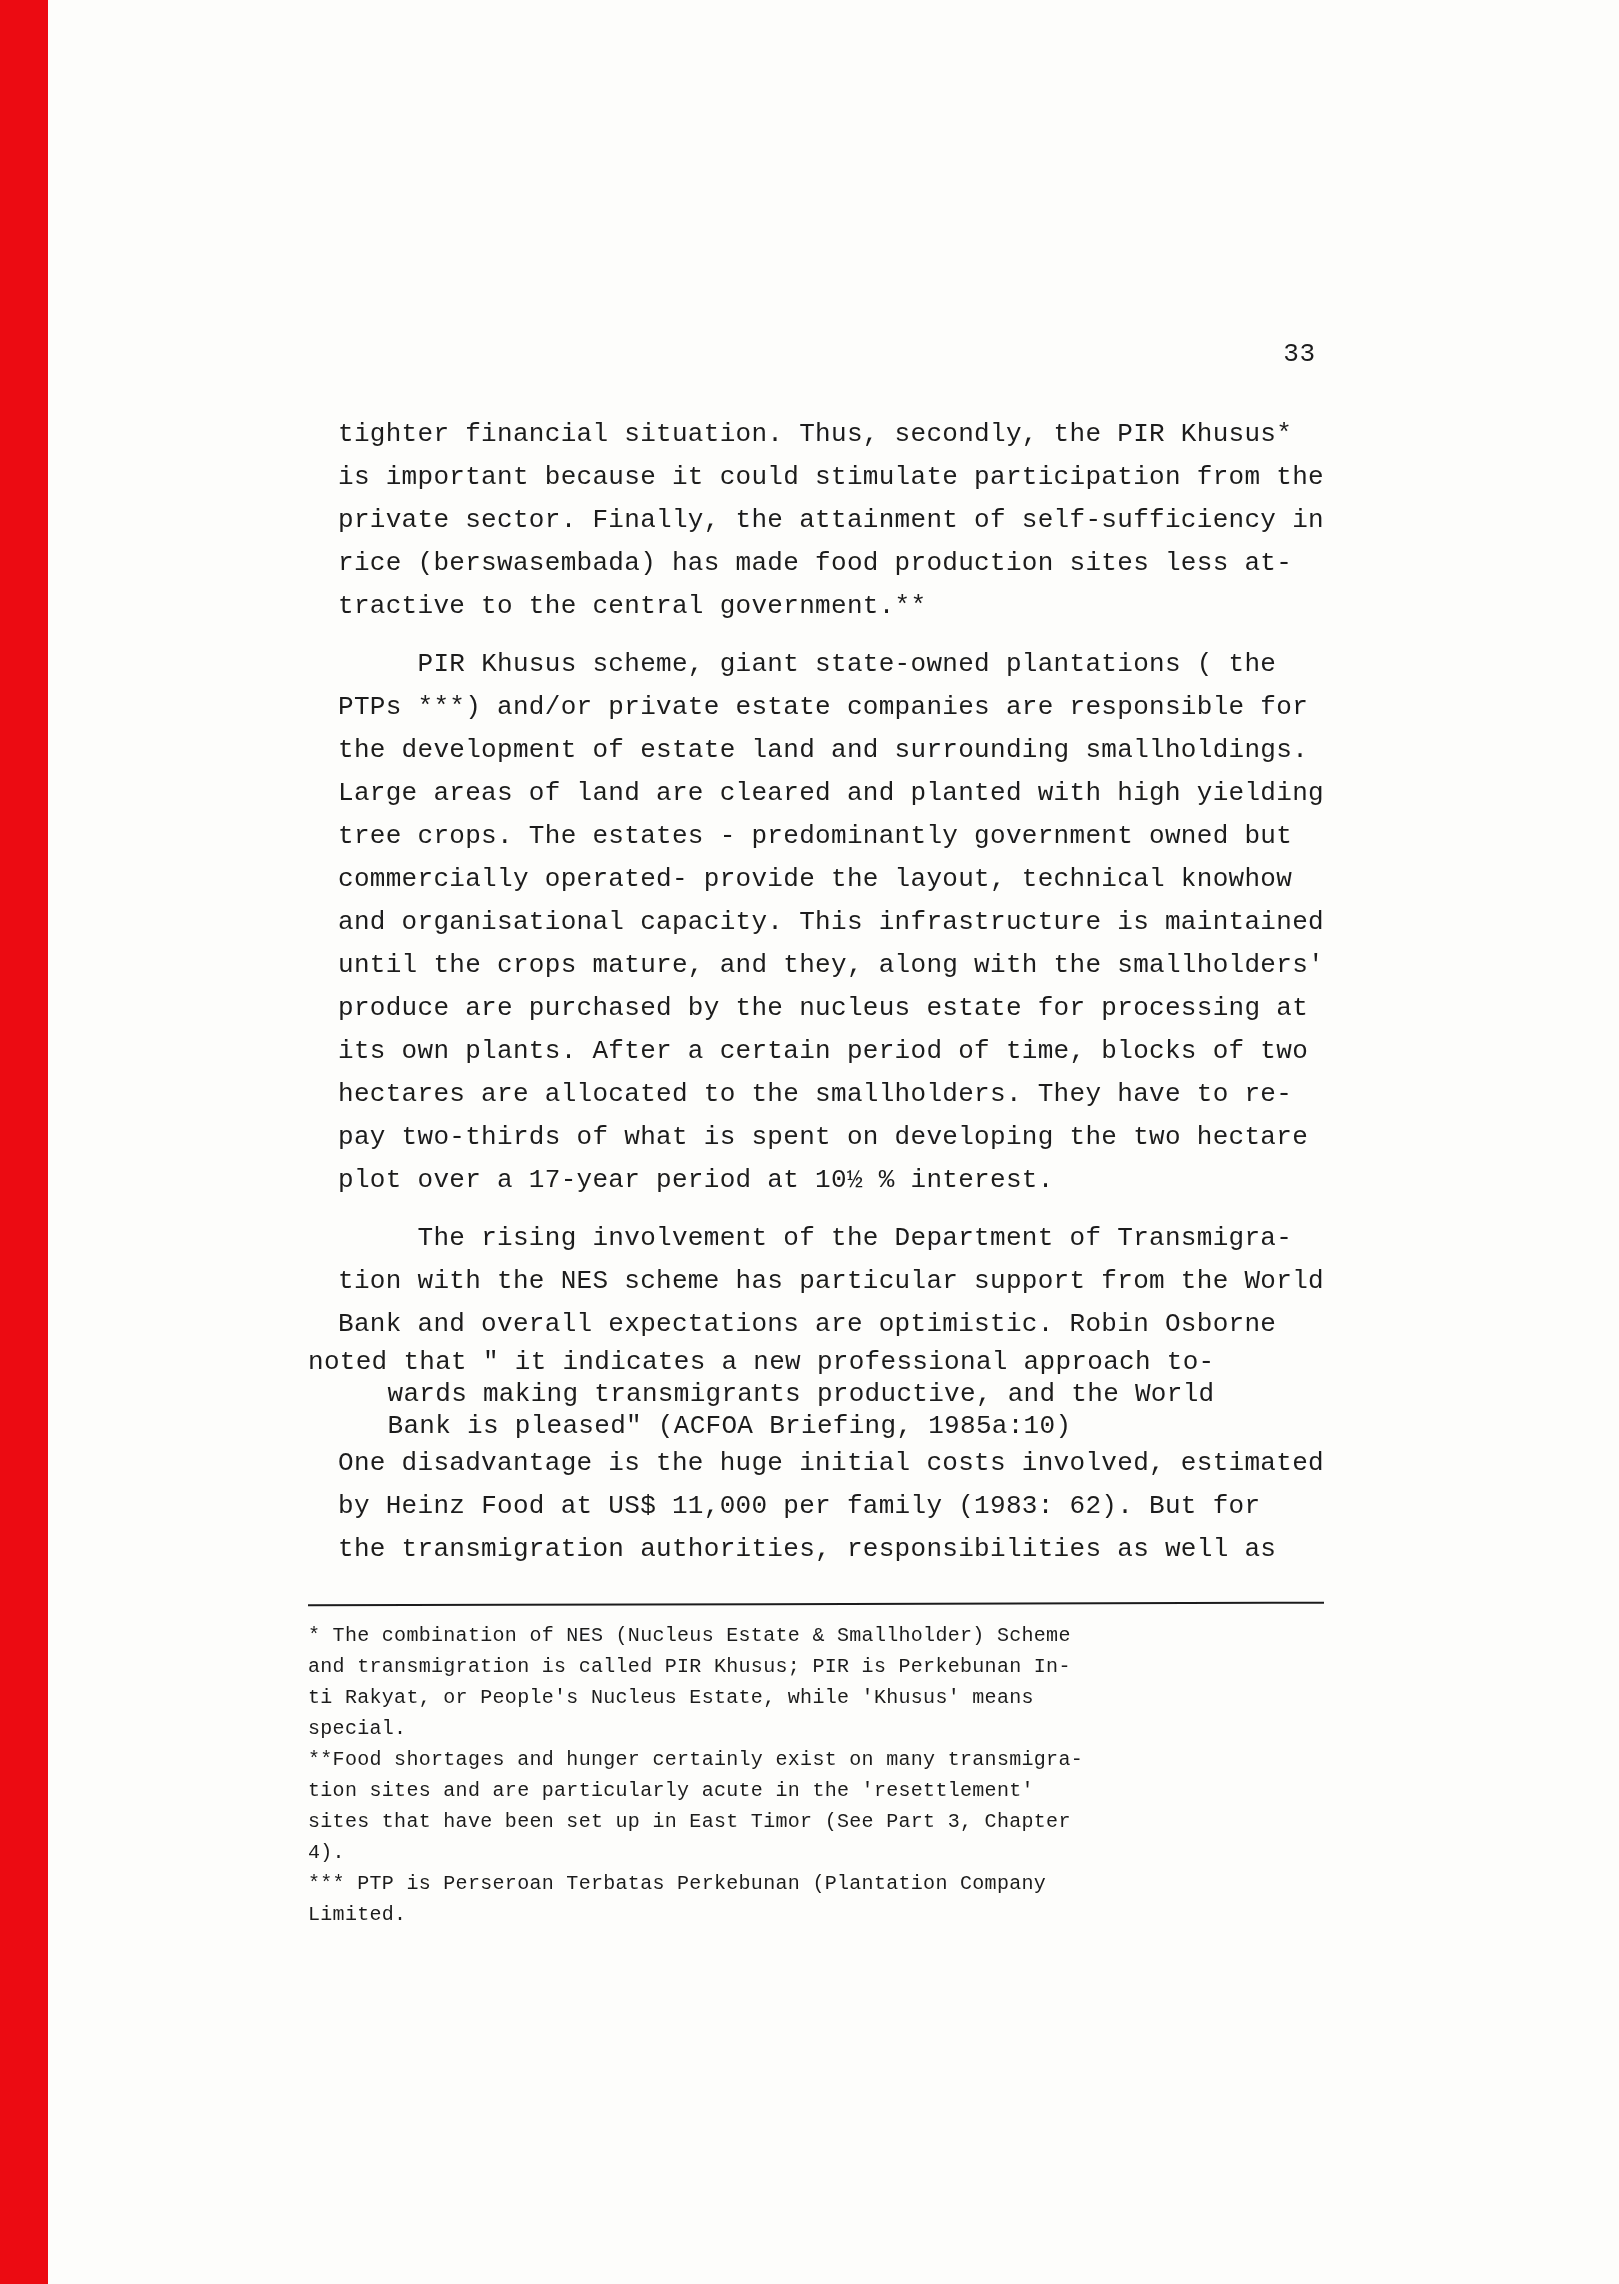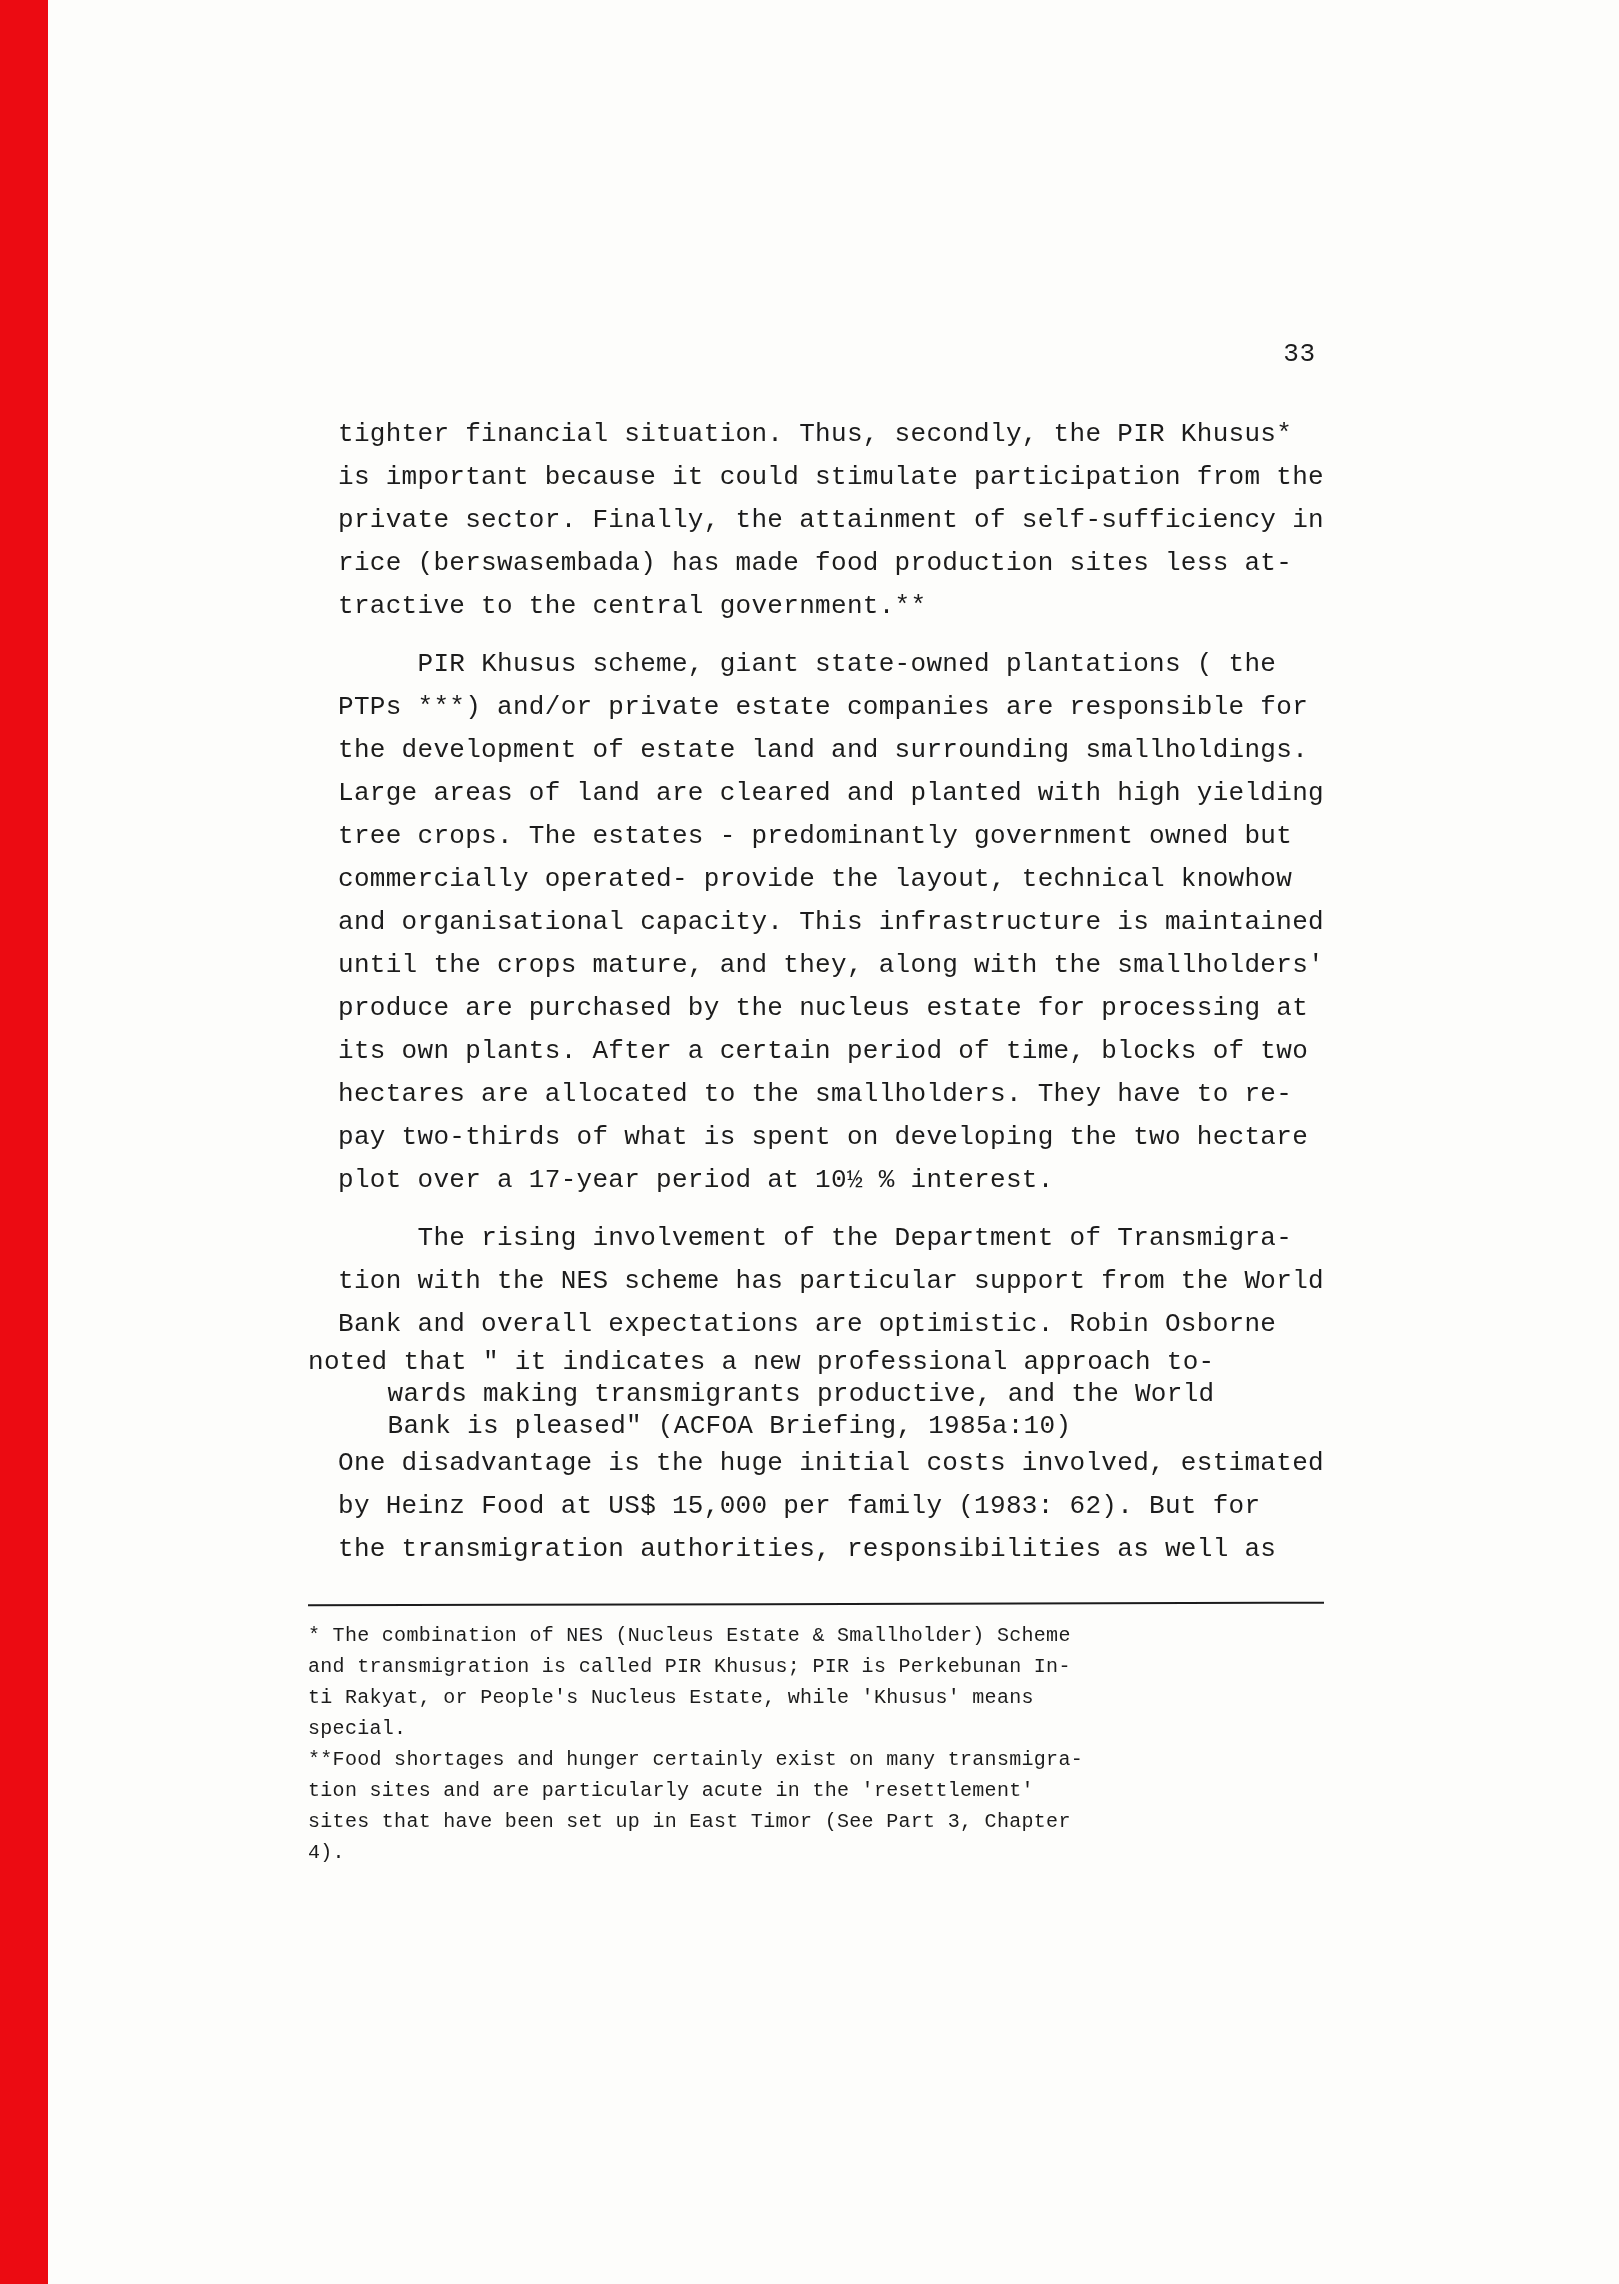--- a/index.html
+++ b/index.html
@@ -109,36 +109,38 @@
 
     <div class="para"><span>     The rising involvement of the Department of Transmigra-
 tion with the NES scheme has particular support from the World
 Bank and overall expectations are optimistic. Robin </span><span class="underlined">Osborne</span></div>
 
     <div class="quote-block">noted that " it indicates a new professional approach to-
      wards making transmigrants productive, and the World
      Bank is pleased" (ACFOA Briefing, 1985a:10)</div>
 
     <div class="para after-quote"><span>One disadvantage is the huge initial costs involved, estimated
-by Heinz </span><span class="underlined">Food</span><span> at US$ 15,000 per family (1983: 62). But for
+by Heinz </span><span class="underlined">Food</span><span> at US$ 11,000 per family (1983: 62). But for
 the transmigration authorities, responsibilities as well as</span></div>
 
   </div>
 
   <div class="footnote-separator"></div>
 
   <div class="footnotes">
 
     <div class="footnote">* The combination of NES (Nucleus Estate &amp; Smallholder) Scheme
 and transmigration is called PIR Khusus; PIR is Perkebunan In-
 ti Rakyat, or People's Nucleus Estate, while 'Khusus' means
 special.</div>
 
     <div class="footnote">**Food shortages and hunger certainly exist on many transmigra-
 tion sites and are particularly acute in the 'resettlement'
 sites that have been set up in East Timor (See Part 3, Chapter
 4).</div>
 
+    <div class="footnote">*** PTP is Perseroan Terbatas Perkebunan (Plantation Company
+Limited.</div>
 
   </div>
 
 </div>
 
 
 </body></html>

